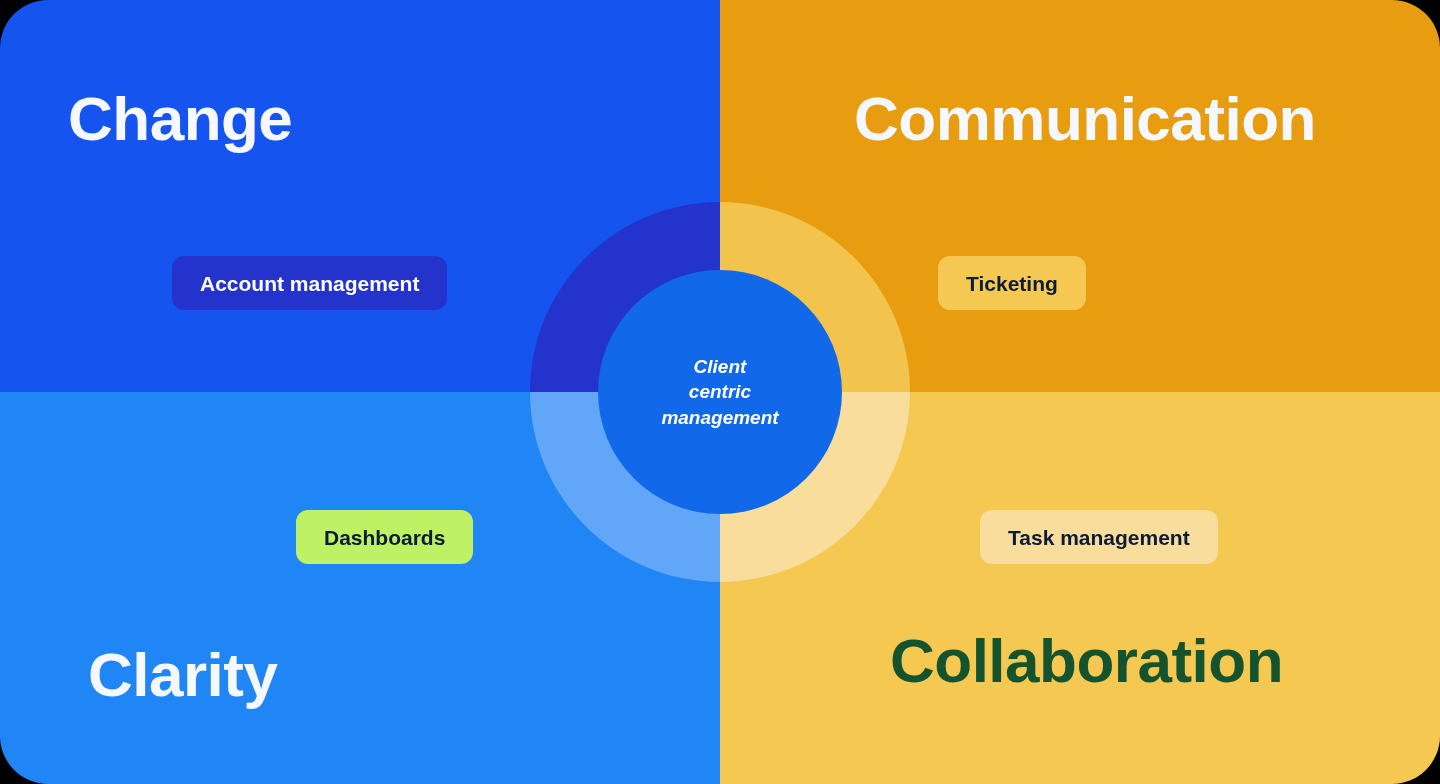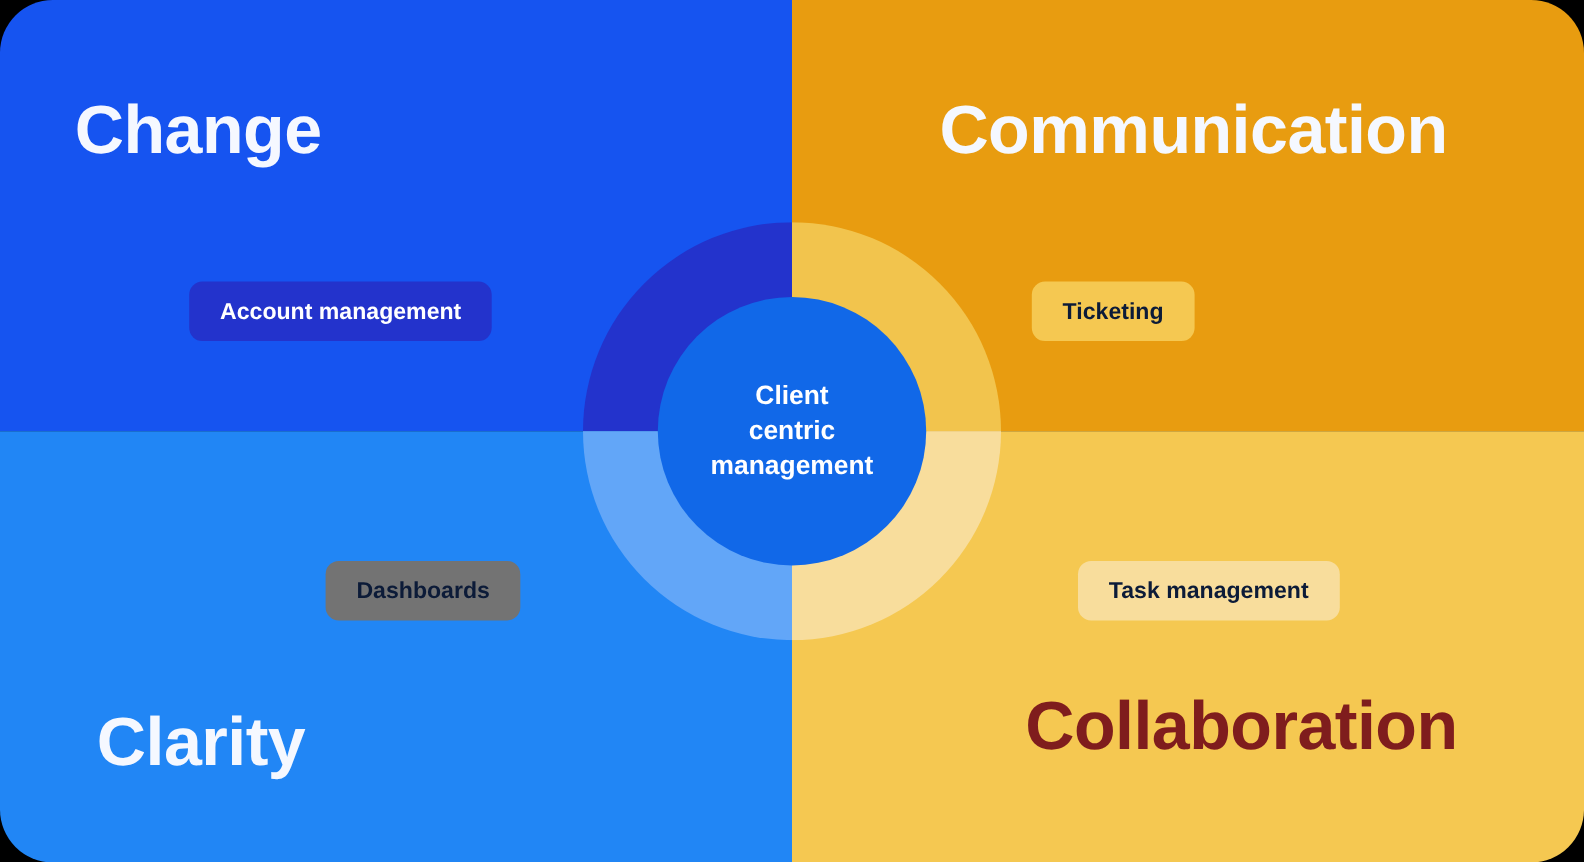--- a/index.html
+++ b/index.html
@@ -84,25 +84,26 @@
     left:598px; top:270px;
     width:244px; height:244px;
     border-radius:50%;
     display:flex;
     align-items:center;
     justify-content:center;
     text-align:center;
   }
   .core-label {
     color:#FFFFFF;
-    font-size:24px;
+    font-size:19px;
     font-weight:bold;
     line-height:1.32;
     padding:0 10px;
     white-space:pre-line;
+    font-style:italic;
   }
 </style>
 </head>
 <body>
 
 <div class="card">
 
   <div class="quad tl" style="background: rgb(22, 84, 240);">
     <div class="quad-title" style="color: rgb(245, 248, 255);">Change</div>
     <div class="pill" style="background: rgb(35, 51, 204); color: rgb(255, 255, 255);">
@@ -112,27 +113,27 @@
 
   <div class="quad tr" style="background: rgb(232, 156, 16);">
     <div class="quad-title" style="color: rgb(245, 248, 255);">Communication</div>
     <div class="pill" style="background: rgb(245, 200, 81); color: rgb(12, 27, 56);">
       <span>Ticketing</span>
     </div>
   </div>
 
   <div class="quad bl" style="background: rgb(33, 134, 245);">
     <div class="quad-title" style="color: rgb(245, 248, 255);">Clarity</div>
-    <div class="pill" style="background: #737373; color: rgb(12, 27, 56);">
+    <div class="pill" style="background: #bef264; color: rgb(12, 27, 56);">
       <span>Dashboards</span>
     </div>
   </div>
 
   <div class="quad br" style="background: rgb(245, 200, 81);">
-    <div class="quad-title" style="color: #7f1d1d; margin-left: 42px;">Collaboration</div>
+    <div class="quad-title" style="color: #14532d;">Collaboration</div>
     <div class="pill" style="background: rgb(248, 221, 156); color: rgb(12, 27, 56);">
       <span>Task management</span>
     </div>
   </div>
 
   <div class="ring-wrap">
     <div class="ring-seg tl" style="background: rgb(35, 51, 204);"></div>
     <div class="ring-seg tr" style="background: rgb(242, 196, 77);"></div>
     <div class="ring-seg bl" style="background: rgb(98, 166, 248);"></div>
     <div class="ring-seg br" style="background: rgb(248, 221, 156);"></div>

